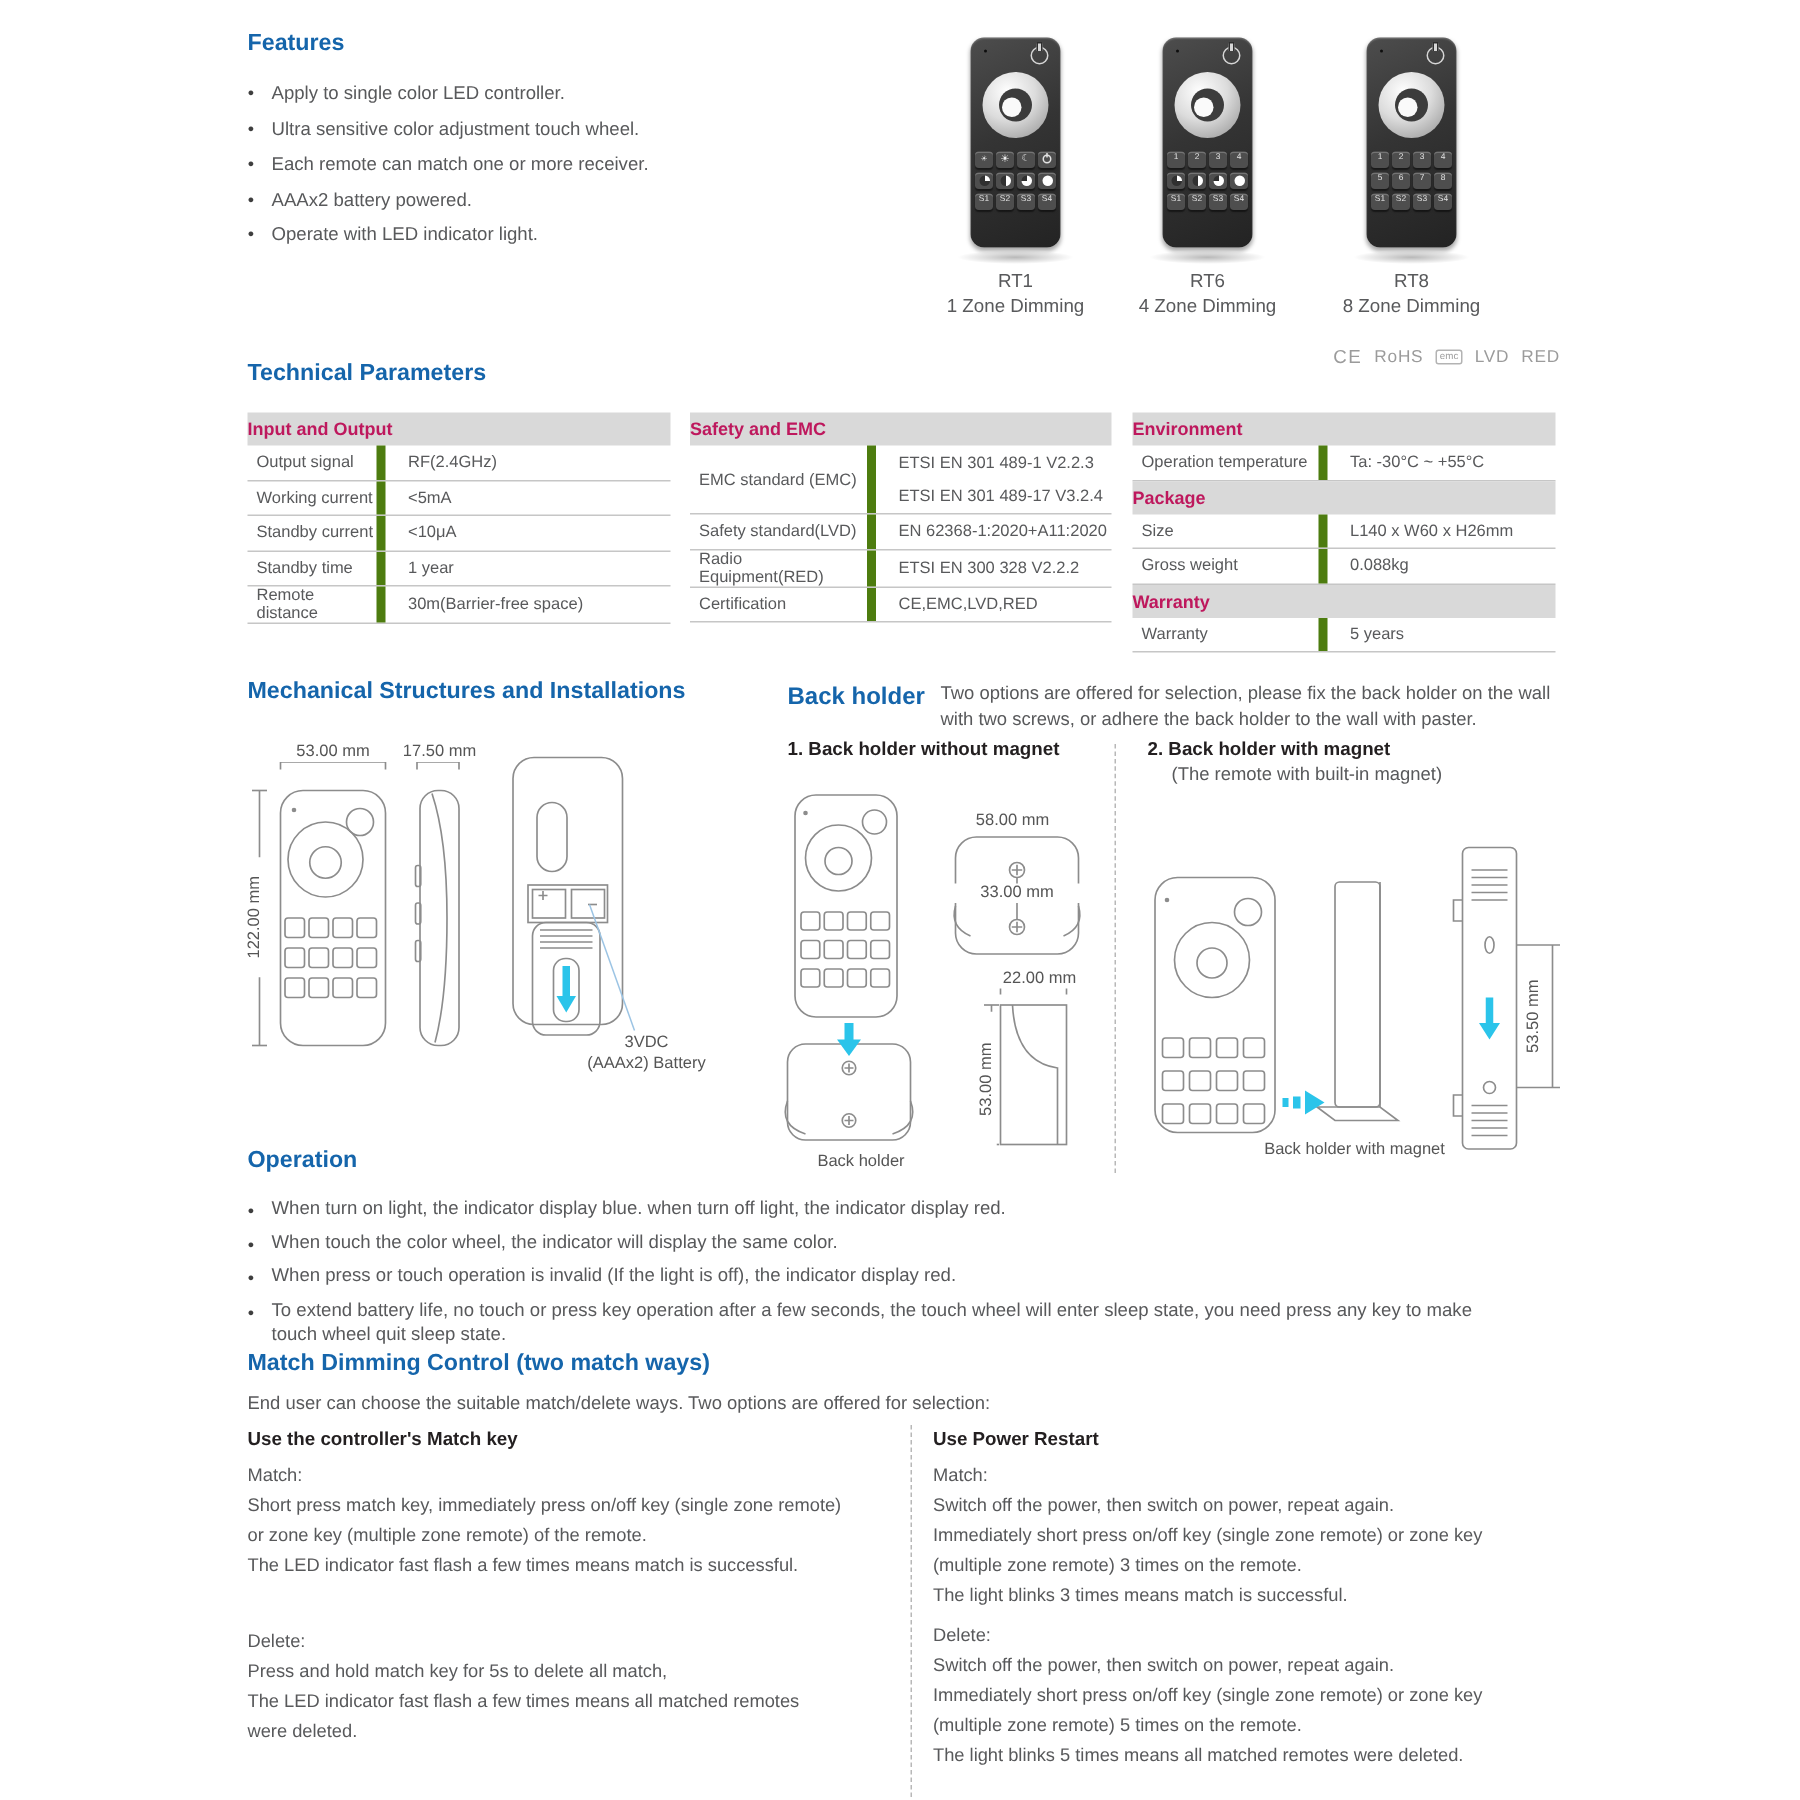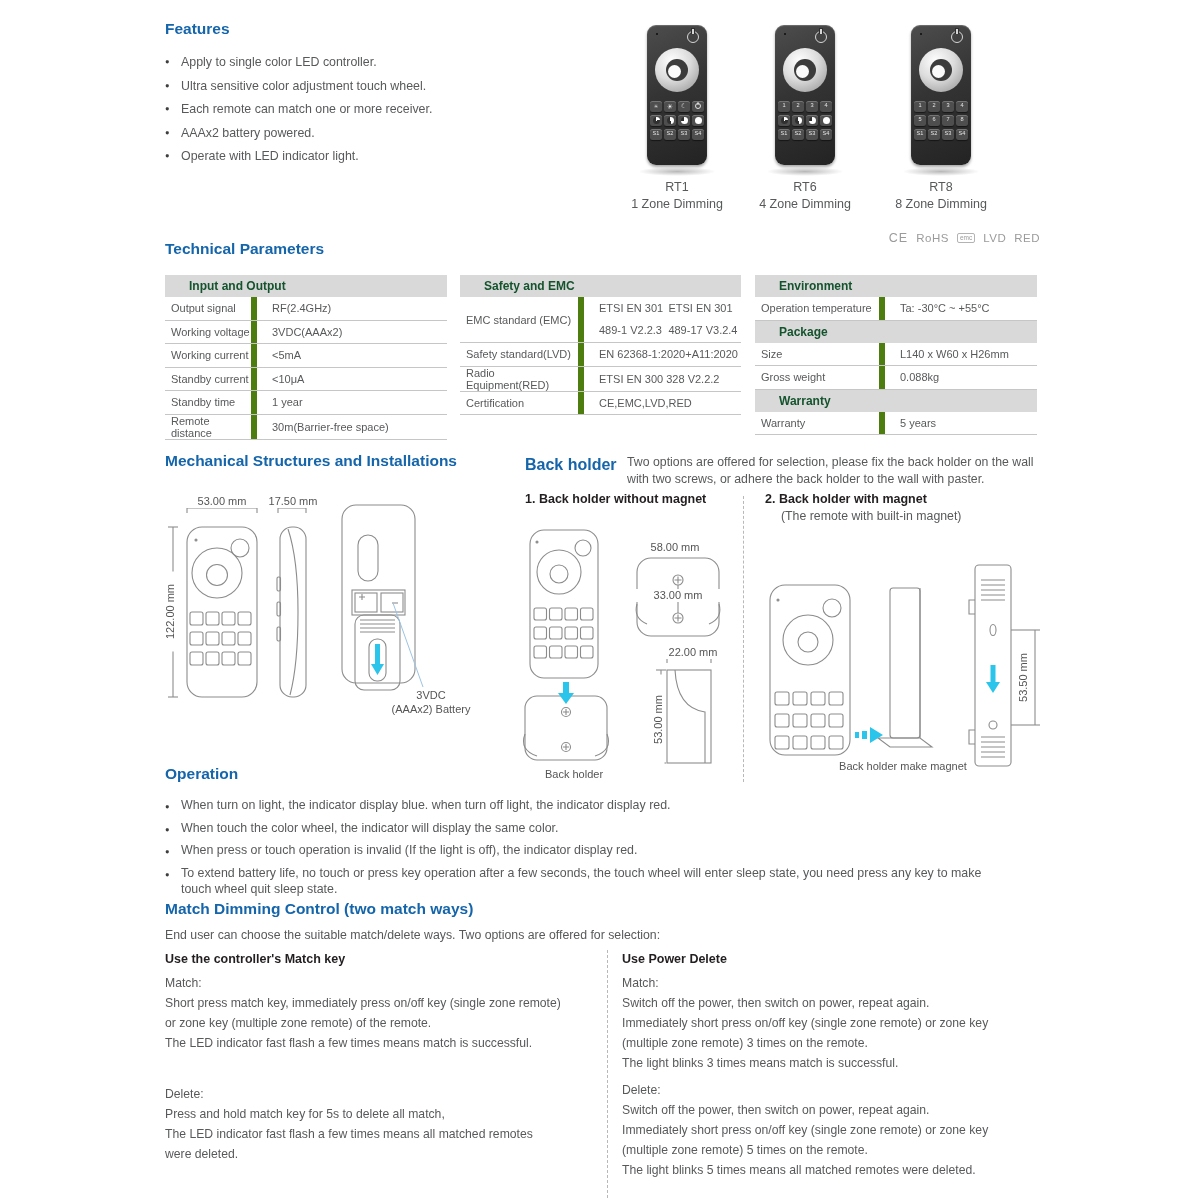--- a/index.html
+++ b/index.html
@@ -45,26 +45,26 @@
   .remote-model{margin-top:4px;font-size:12.5px;color:#58595b;}
   .remote-zone{margin-top:3px;font-size:12.5px;color:#58595b;}
 
   
   #certs{display:flex;align-items:center;justify-content:flex-end;gap:8px;color:#9b9b9b;font-size:11.5px;letter-spacing:.5px;}
   #certs .ce{font-size:12.5px;letter-spacing:1px;text-align:center;}
   #certs .emc-box{border:1px solid #b3b3b3;border-radius:2px;font-size:6.5px;line-height:8px;padding:0 2px;letter-spacing:0;}
 
   
   .ptable{position:absolute;top:275px;font-size:11px;}
-  .pthead{height:22px;line-height:22px;background:#d9d9d9;color:#14532d;font-weight:bold;font-size:12px;padding-left:24px;}
+  .pthead{height:22px;line-height:22px;background:#d9d9d9;color:#be185d;font-weight:bold;font-size:12px;padding-left:0;}
   .prow{display:flex;border-bottom:1px solid #c6c6c6;min-height:22.5px;align-items:stretch;}
   .prow .lab{display:flex;align-items:center;padding-left:6px;border-right:6px solid #4d7c0f;box-sizing:border-box;}
   .prow .val{display:flex;align-items:center;padding-left:15px;flex:1;}
   #t1 .lab{width:92px;} #t2 .lab{width:124px;} #t3 .lab{width:130px;}
-  .vstack{display:flex;flex-direction:row;justify-content:center;padding-left:15px;flex:1;}
+  .vstack{display:flex;flex-direction:column;justify-content:center;padding-left:15px;flex:1;}
   .vstack div{line-height:22px;}
 
   
   svg{position:absolute;overflow:visible;}
   .dim-label{position:absolute;text-align:center;font-size:11px;color:#555;background:#fff;line-height:13px;}
   .rot{transform:rotate(-90deg);}
   .caption{position:absolute;text-align:center;font-size:11px;color:#555;}
   .dashed-v{position:absolute;border-left:1.6px dashed #b8b8b8;width:0;}
 
   
@@ -213,24 +213,20 @@
     <span>RED</span>
   </div>
 
   <h2 class="sec abs" style="left:165px;top:240px;">Technical Parameters</h2>
 
   <div id="t1" class="ptable" style="left:165px;width:282px;">
     <div class="pthead">Input and Output</div>
     <div class="prow">
         <div class="lab">Output signal</div>
         <div class="val">RF(2.4GHz)</div>
-      </div>
-    <div class="prow">
-        <div class="lab">Working voltage</div>
-        <div class="val">3VDC(AAAx2)</div>
       </div>
     <div class="prow">
         <div class="lab">Working current</div>
         <div class="val">&lt;5mA</div>
       </div>
     <div class="prow">
         <div class="lab">Standby current</div>
         <div class="val">&lt;10μA</div>
       </div>
     <div class="prow">
@@ -469,21 +465,21 @@
     </g>
     <g fill="#2bc4ea" stroke="none">
       <rect x="95" y="192" width="4" height="6"></rect>
         <rect x="102" y="191" width="5" height="8"></rect>
       <polygon points="110,187 110,203 123,195"></polygon>
       <rect x="230.5" y="125" width="5" height="18"></rect>
       <polygon points="226,142 240,142 233,153"></polygon>
     </g>
   </svg>
   <span class="dim-label rot" style="left:978px;top:671px;width:90px;">53.50 mm</span>
-  <div class="caption" style="left:823px;top:760px;width:160px;">Back holder make magnet</div>
+  <div class="caption" style="left:823px;top:760px;width:160px;">Back holder with magnet</div>
 
   <div id="operation" class="abs" style="left:165px;top:765px;width:840px;">
     <h2 class="sec">Operation</h2>
     <ul class="blist" style="margin-top:14px;">
       <li>When turn on light, the indicator display blue. when turn off light, the indicator display red.</li>
       <li>When touch the color wheel, the indicator will display the same color.</li>
       <li>When press or touch operation is invalid (If the light is off), the indicator display red.</li>
       <li style="width:820px;">To extend battery life, no touch or press key operation after a few seconds, the touch wheel will enter sleep state, you need press any key to make touch wheel quit sleep state.</li>
     </ul>
   </div>
@@ -499,21 +495,21 @@
     <div class="line">Short press match key, immediately press on/off key (single zone remote)</div>
     <div class="line">or zone key (multiple zone remote) of the remote.</div>
     <div class="line">The LED indicator fast flash a few times means match is successful.</div>
     <div class="line" style="margin-top:31px;">Delete:</div>
     <div class="line">Press and hold match key for 5s to delete all match,</div>
     <div class="line">The LED indicator fast flash a few times means all matched remotes</div>
     <div class="line">were deleted.</div>
   </div>
 
   <div class="mcol" style="left:622px;top:952px;">
-    <div class="mtitle bold-dark">Use Power Delete</div>
+    <div class="mtitle bold-dark">Use Power Restart</div>
     <div class="line">Match:</div>
     <div class="line">Switch off the power, then switch on power, repeat again.</div>
     <div class="line">Immediately short press on/off key (single zone remote) or zone key</div>
     <div class="line">(multiple zone remote) 3 times on the remote.</div>
     <div class="line">The light blinks 3 times means match is successful.</div>
     <div class="line" style="margin-top:7px;">Delete:</div>
     <div class="line">Switch off the power, then switch on power, repeat again.</div>
     <div class="line">Immediately short press on/off key (single zone remote) or zone key</div>
     <div class="line">(multiple zone remote) 5 times on the remote.</div>
     <div class="line">The light blinks 5 times means all matched remotes were deleted.</div>

